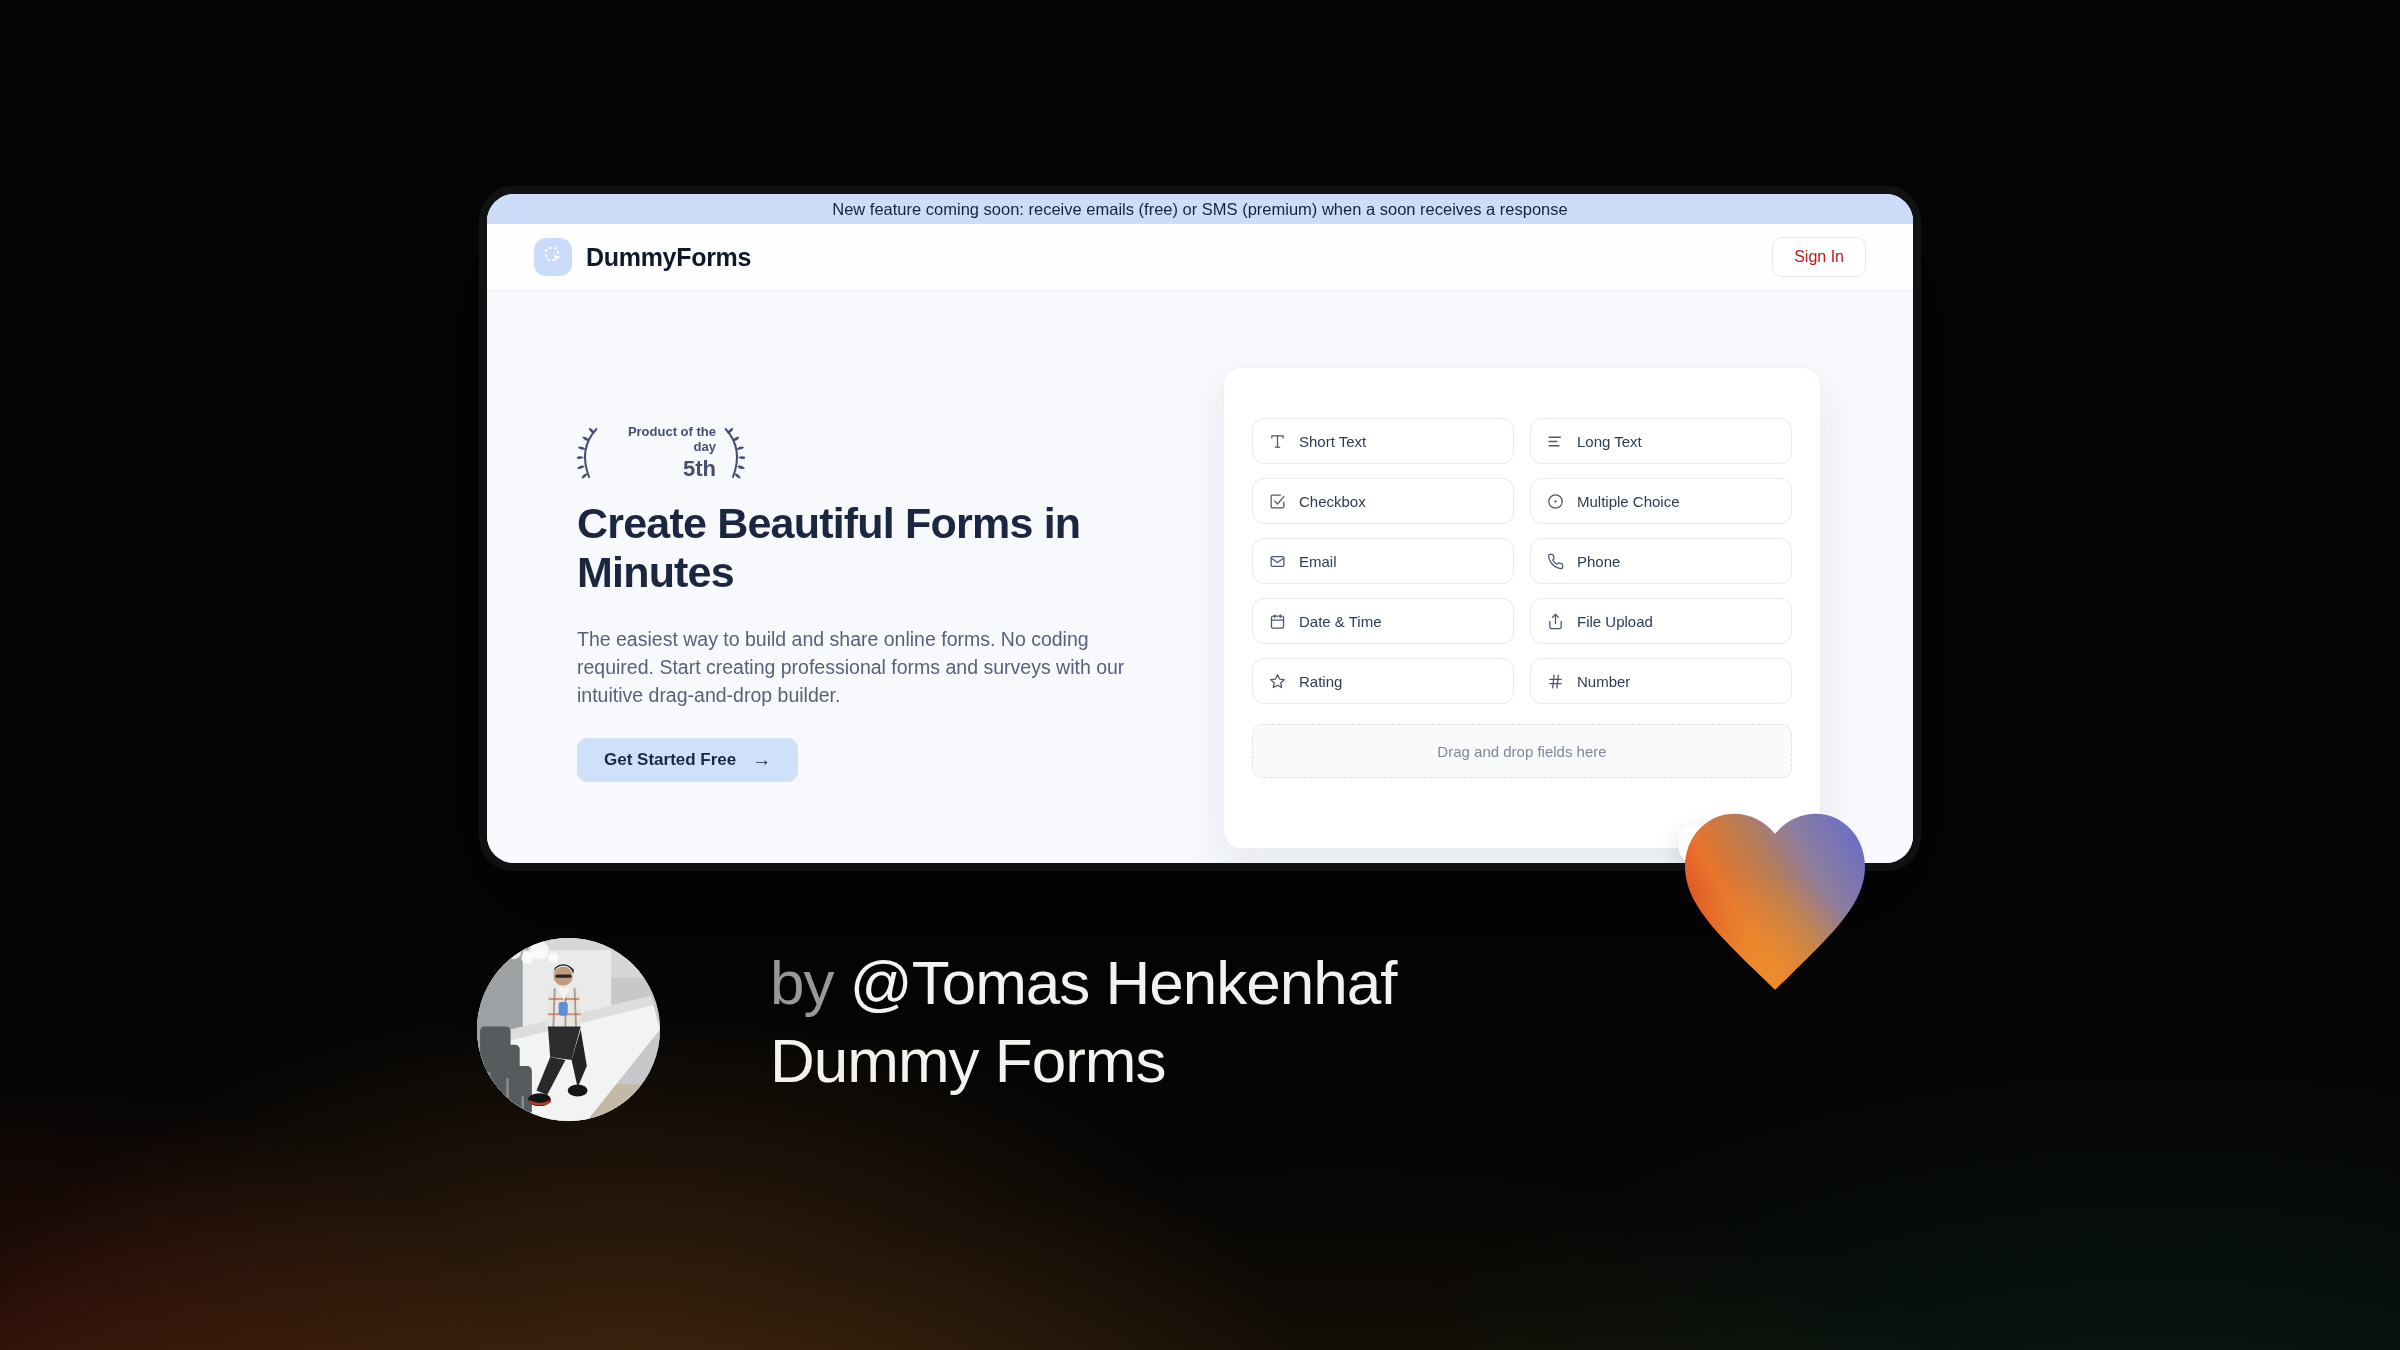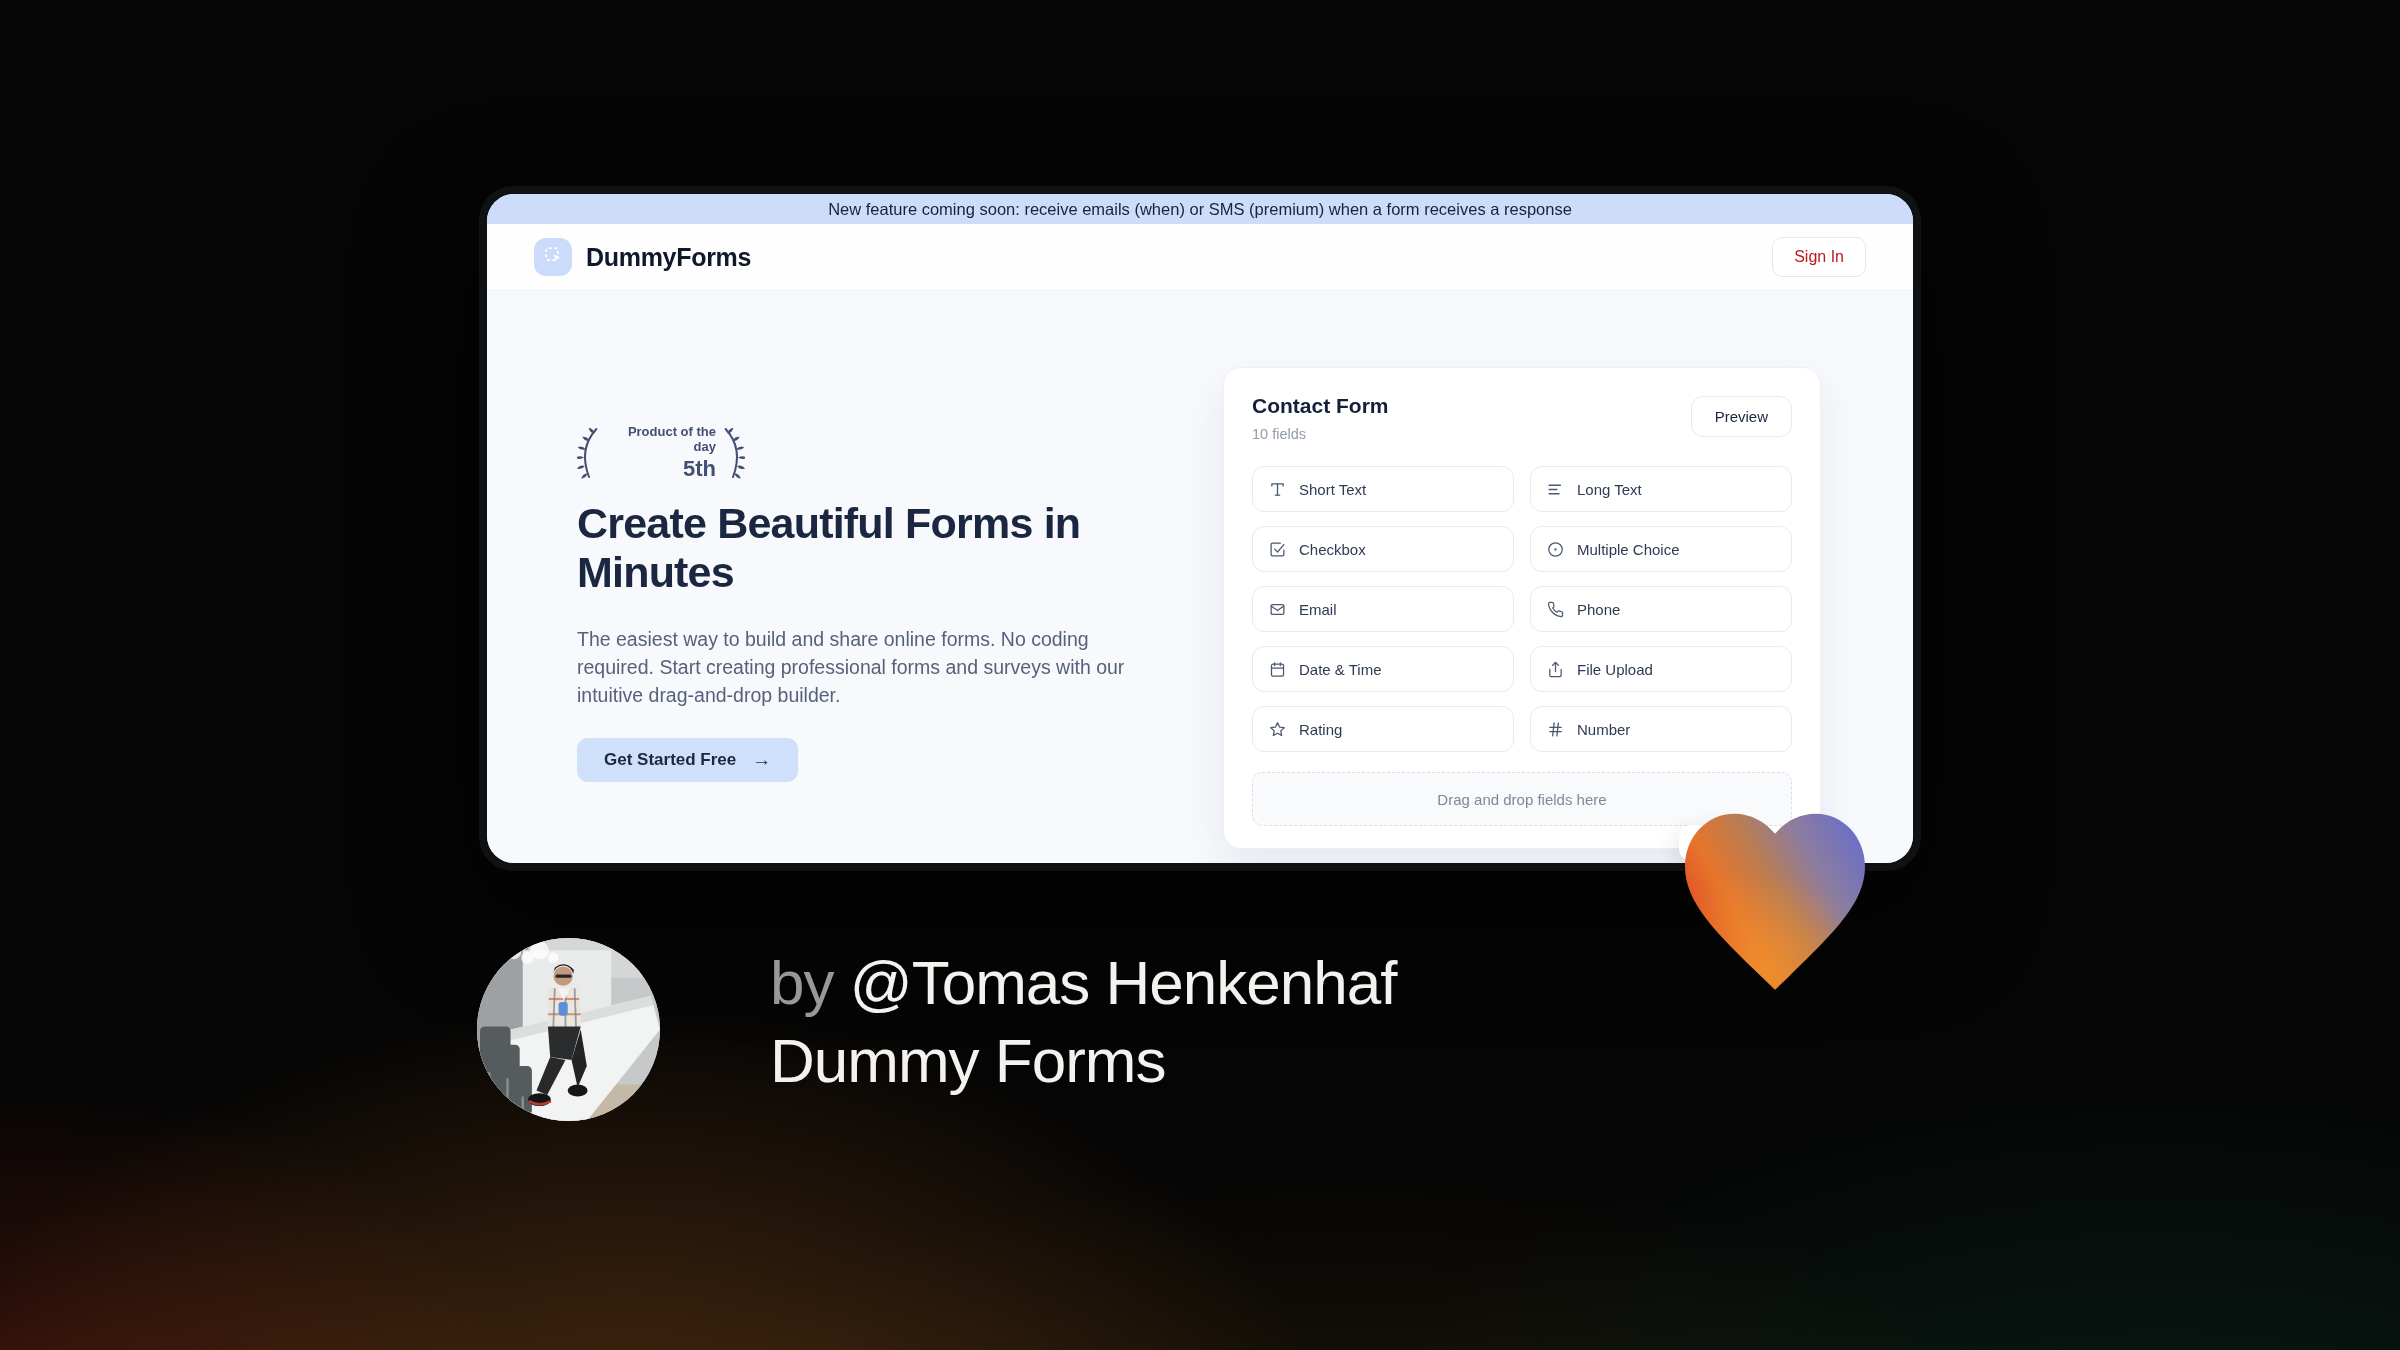--- a/index.html
+++ b/index.html
@@ -109,21 +109,21 @@
   }
   .caption{position:absolute;left:770px;top:944px;font-size:62px;line-height:78px;letter-spacing:-1px;color:#f4f2ef;}
   .caption .byline-prefix{color:#98979b;}
 </style>
 </head>
 <body>
 
 <div class="window-frame">
   <div class="window">
 
-    <div class="banner">New feature coming soon: receive emails (when) or SMS (premium) when a form receives a response</div>
+    <div class="banner">New feature coming soon: receive emails (free) or SMS (premium) when a soon receives a response</div>
 
     <div class="app-header">
       <div class="logo-box">
         <span>
           <svg viewBox="0 0 24 24" width="22" height="22">
             <rect x="4.5" y="4.5" width="13" height="13" rx="3" fill="none" stroke="#ffffff" stroke-width="2" stroke-dasharray="3.2 2.6"></rect>
             <path d="M12.5 11.5 L19.6 14.2 L16.4 15.3 L15.2 18.5 Z" fill="#ffffff"></path>
           </svg>
         </span>
       </div>
@@ -168,25 +168,20 @@
 
       <h1 class="headline" style="margin:0;">Create Beautiful Forms in Minutes</h1>
       <p class="subtext" style="margin:0;">The easiest way to build and share online forms. No coding required. Start creating professional forms and surveys with our intuitive drag-and-drop builder.</p>
 
       <button class="cta-btn">
         <span>Get Started Free</span>
         <span class="cta-arrow">→</span>
       </button>
 
       <div class="form-card">
-        <div class="card-head">
-          <div class="card-title">Contact Form</div>
-          <div class="card-sub">10 fields</div>
-          <button class="preview-btn">Preview</button>
-        </div>
 
         <div class="field-grid">
             <div class="field-btn">
     <span class="f-icon">
                 <svg viewBox="0 0 24 24">
                   <polyline points="4 7 4 4 20 4 20 7"></polyline>
                   <line x1="9" y1="20" x2="15" y2="20"></line>
                   <line x1="12" y1="4" x2="12" y2="20"></line>
                 </svg>
               </span>

